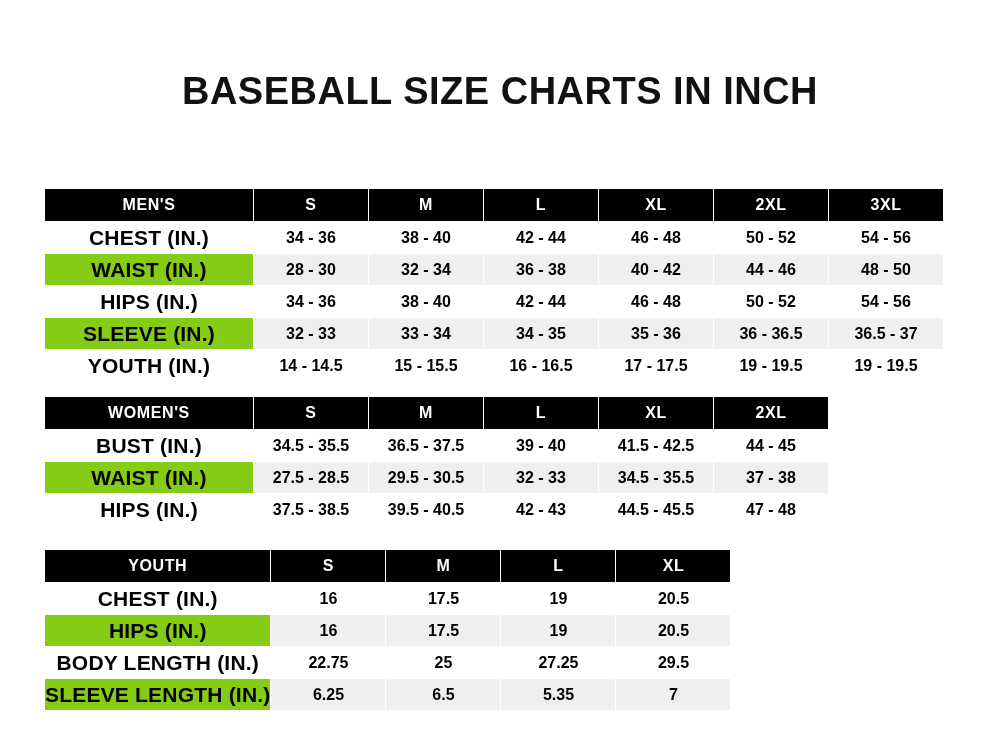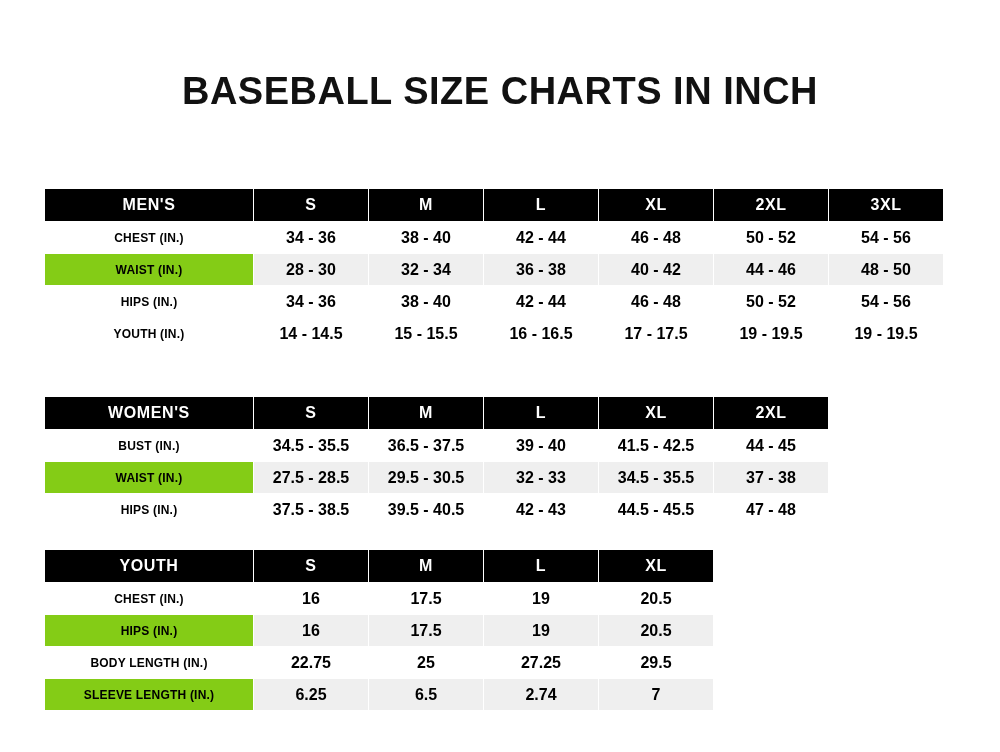--- a/index.html
+++ b/index.html
@@ -86,21 +86,21 @@
 
   
   #youth-chart {
     top: 549px;
     left: 44px;
   }
   #youth-chart .label { width: 208px; }
   #youth-chart .col { width: 114px; }
 
   .chart tbody td.label {
-    font-size: 12px;
+    font-size: 21px;
     letter-spacing: 0.2px;
   }
 </style>
 </head>
 <body>
 
 <div class="page">
 
   <div class="title">BASEBALL SIZE CHARTS IN INCH</div>
 
@@ -137,20 +137,29 @@
       </tr>
       <tr class="odd">
         <td class="label">HIPS (IN.)</td>
         <td class="col">34 - 36</td>
         <td class="col">38 - 40</td>
         <td class="col">42 - 44</td>
         <td class="col">46 - 48</td>
         <td class="col">50 - 52</td>
         <td class="col">54 - 56</td>
       </tr>
+      <tr class="even">
+        <td class="label">SLEEVE (IN.)</td>
+        <td class="col">32 - 33</td>
+        <td class="col">33 - 34</td>
+        <td class="col">34 - 35</td>
+        <td class="col">35 - 36</td>
+        <td class="col">36 - 36.5</td>
+        <td class="col">36.5 - 37</td>
+      </tr>
       <tr class="odd">
         <td class="label">YOUTH (IN.)</td>
         <td class="col">14 - 14.5</td>
         <td class="col">15 - 15.5</td>
         <td class="col">16 - 16.5</td>
         <td class="col">17 - 17.5</td>
         <td class="col">19 - 19.5</td>
         <td class="col">19 - 19.5</td>
       </tr>
     </tbody>
@@ -224,19 +233,19 @@
         <td class="label">BODY LENGTH (IN.)</td>
         <td class="col">22.75</td>
         <td class="col">25</td>
         <td class="col">27.25</td>
         <td class="col">29.5</td>
       </tr>
       <tr class="even">
         <td class="label">SLEEVE LENGTH (IN.)</td>
         <td class="col">6.25</td>
         <td class="col">6.5</td>
-        <td class="col">2.74</td>
+        <td class="col">5.35</td>
         <td class="col">7</td>
       </tr>
     </tbody>
   </table>
 
 </div>
 
 </body></html>

